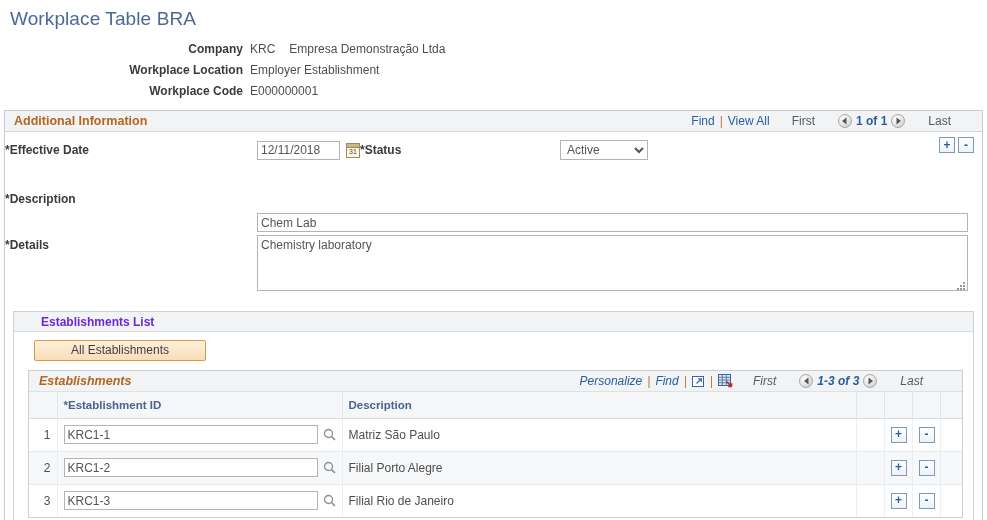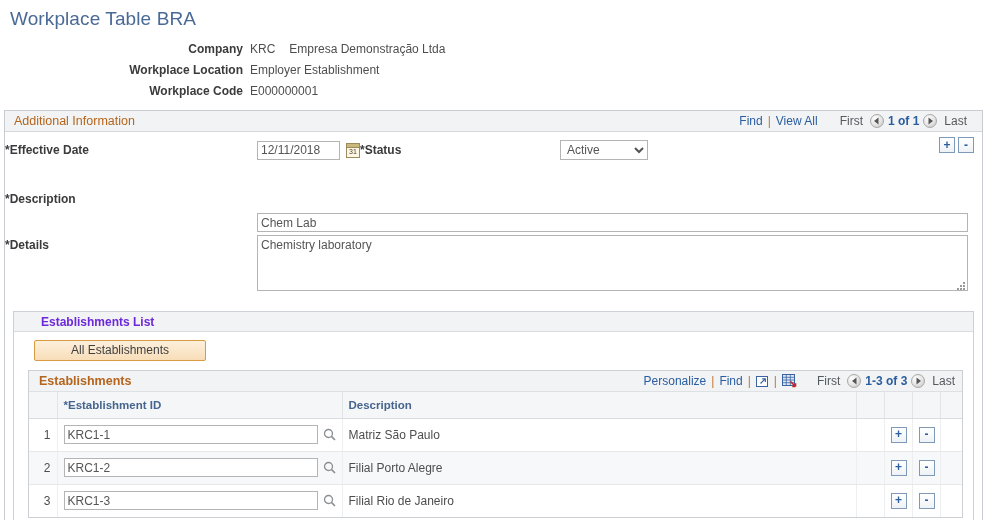--- a/index.html
+++ b/index.html
@@ -53,21 +53,21 @@
   .group-header {
     background: #f1f3f4;
     border-bottom: 1px solid #d4d8dc;
     height: 21px;
     display: flex;
     align-items: center;
     padding: 0 8px 0 9px;
   }
   .group-title {
     color: #b5651d;
-    font-weight: normal;
+    font-weight: bold;
     font-size: 12.5px;
     flex: 1;
     white-space: nowrap;
   }
 
   
   .navcluster {
     display: flex;
     align-items: center;
     white-space: nowrap;
@@ -75,21 +75,21 @@
   }
   .navlink {
     color: #2a5d9f;
     text-decoration: none;
     cursor: pointer;
   }
   .sep {
     color: #c07830;
     margin: 0 5px;
   }
-  .nav-word { color: #555a5f; margin: 0 7px; }
+  .nav-word { color: #555a5f; margin: 0 23px; }
   .nav-count {
     color: #2a5d9f;
     font-weight: bold;
     margin: 0 4px;
   }
   .arrow-btn {
     width: 14px; height: 14px;
     border-radius: 50%;
     background: radial-gradient(circle at 35% 30%, #fdfdfd 0%, #e4e4e4 55%, #bdbdbd 100%);
     border: 1px solid #a9a9a9;
@@ -267,22 +267,23 @@
   .grid-wrap {
     margin: 0 10px 10px 14px;
     border: 1px solid #ccd0d4;
     background: #ffffff;
   }
   .grid-header {
     background: #f1f3f4;
     height: 21px;
     display: flex;
     align-items: center;
-    padding: 0 0 0 10px;
+    padding: 0 16px 0 10px;
     border-bottom: 1px solid #dde1e4;
+    font-style: italic;
   }
   .grid-title {
     color: #b5651d;
     font-weight: bold;
     font-size: 12.5px;
     flex: 1;
     white-space: nowrap;
   }
 
   .icon-btn {

